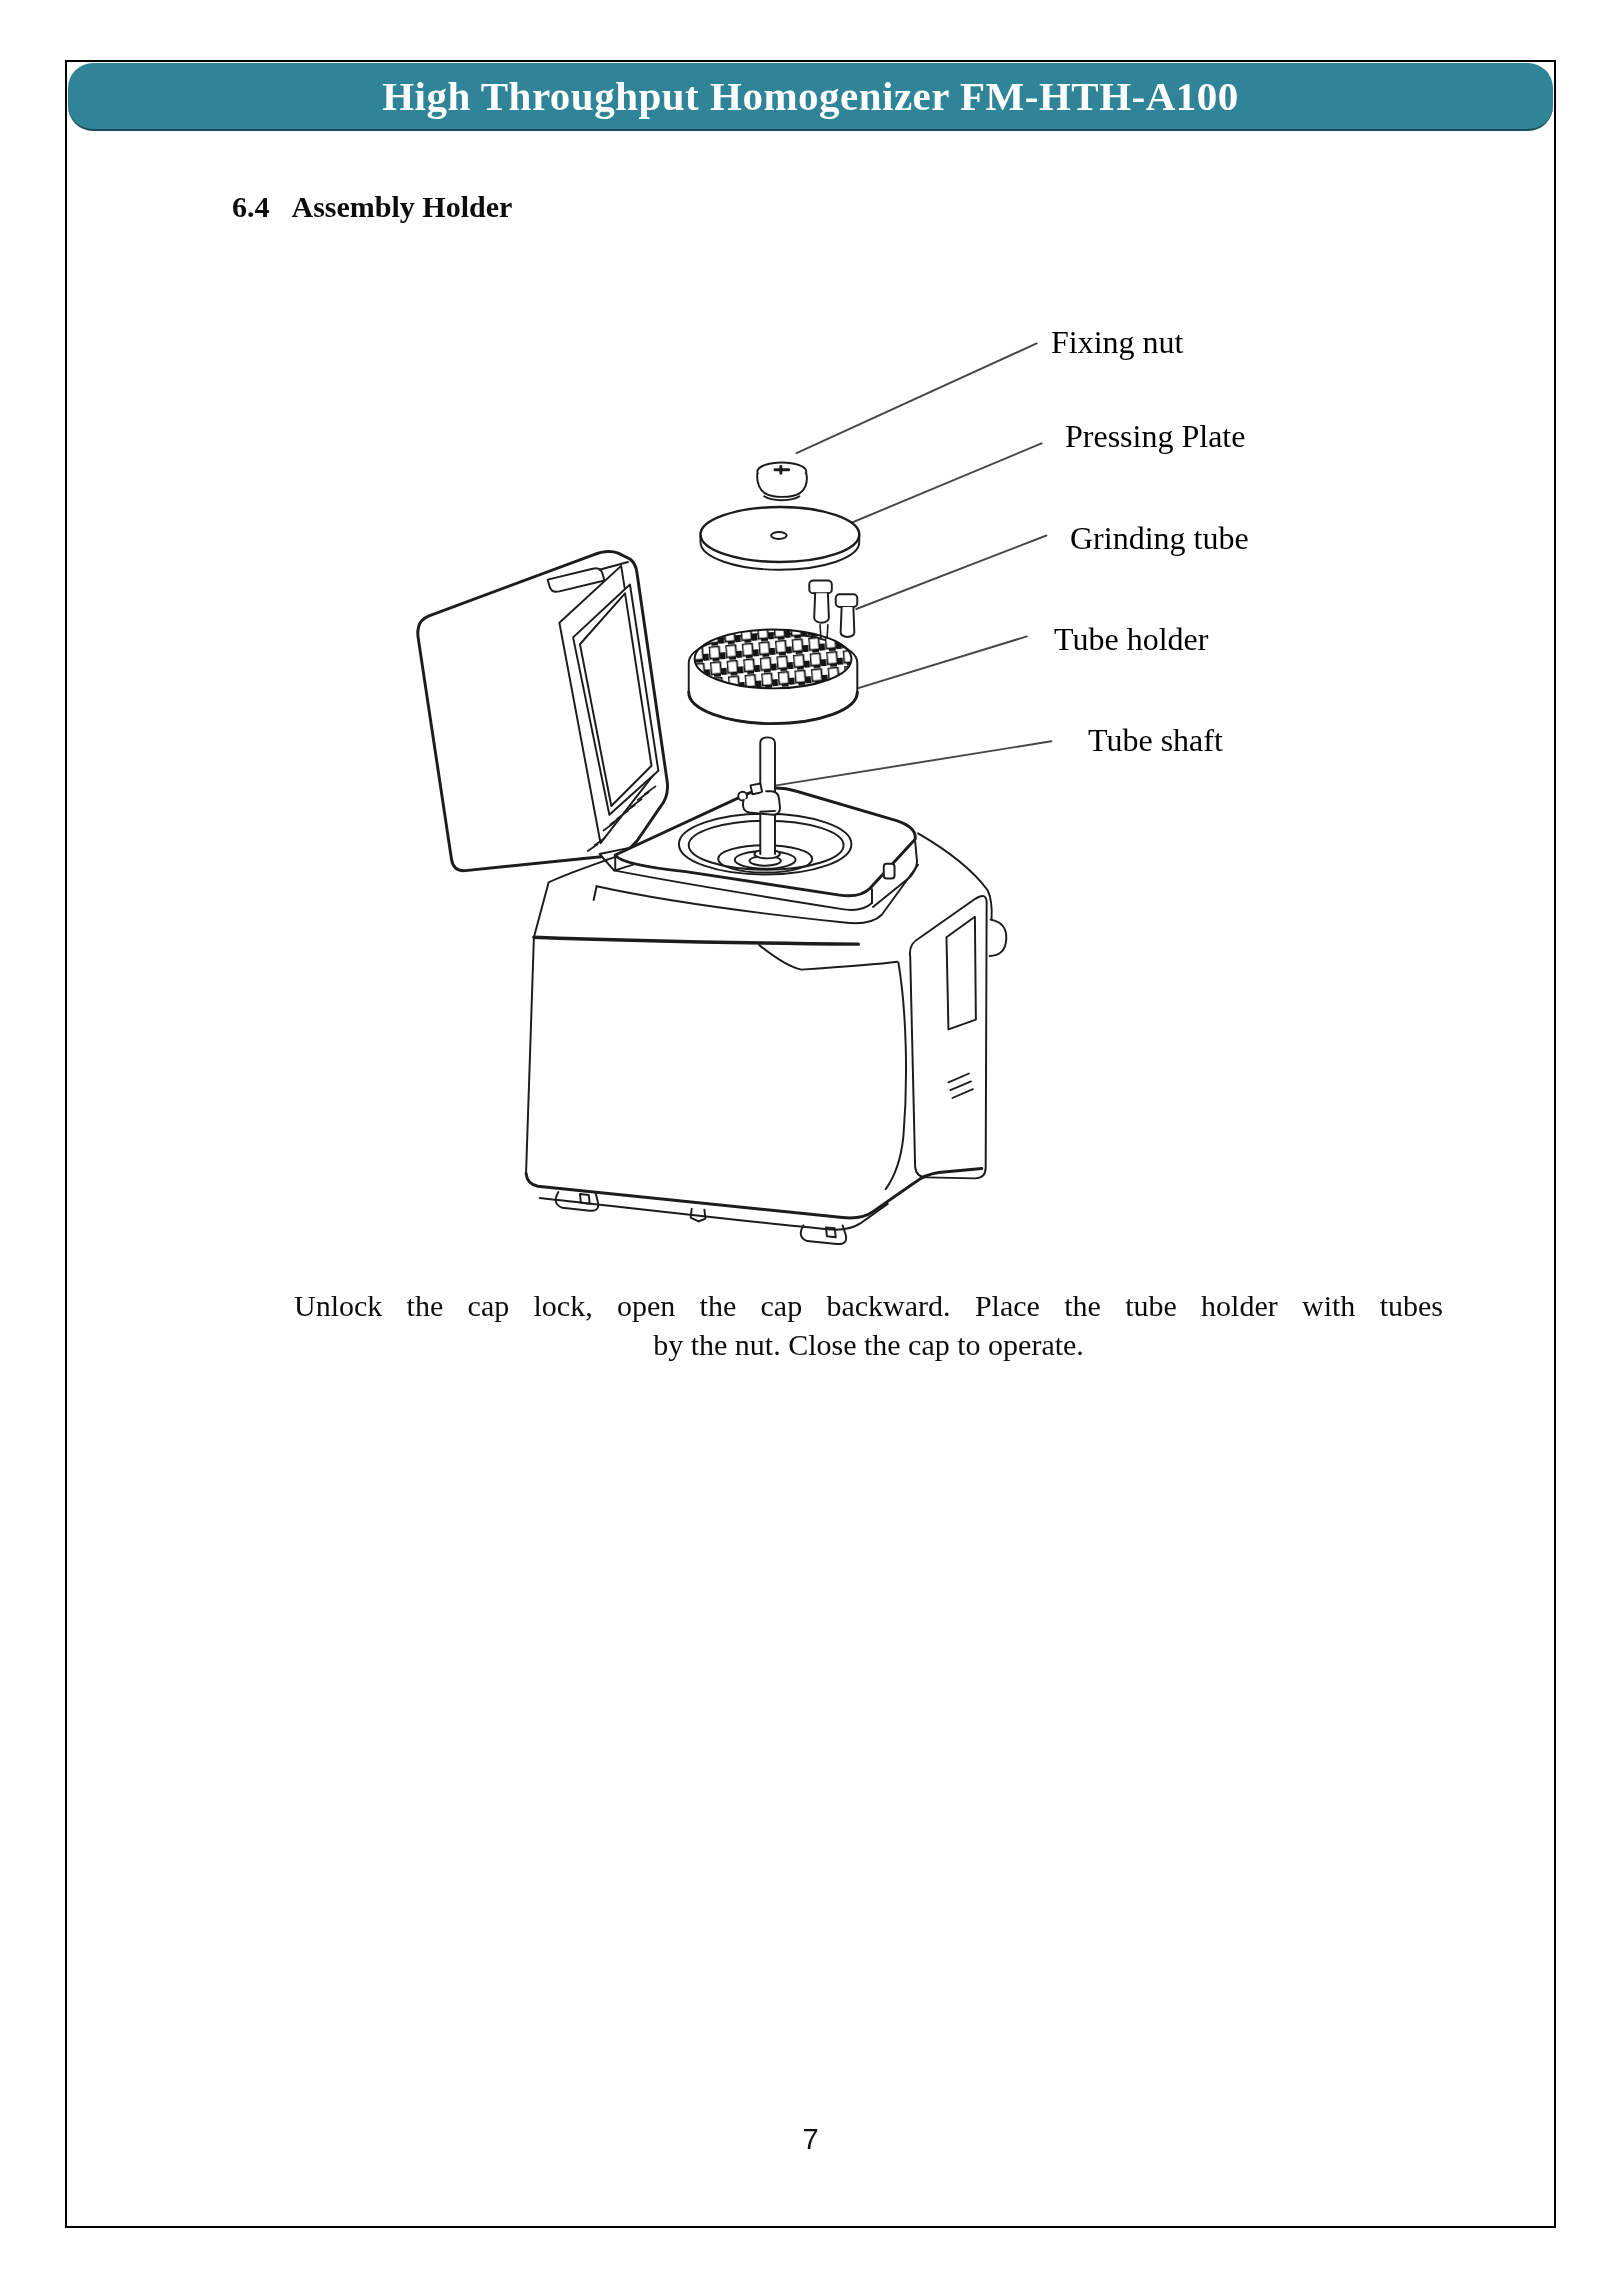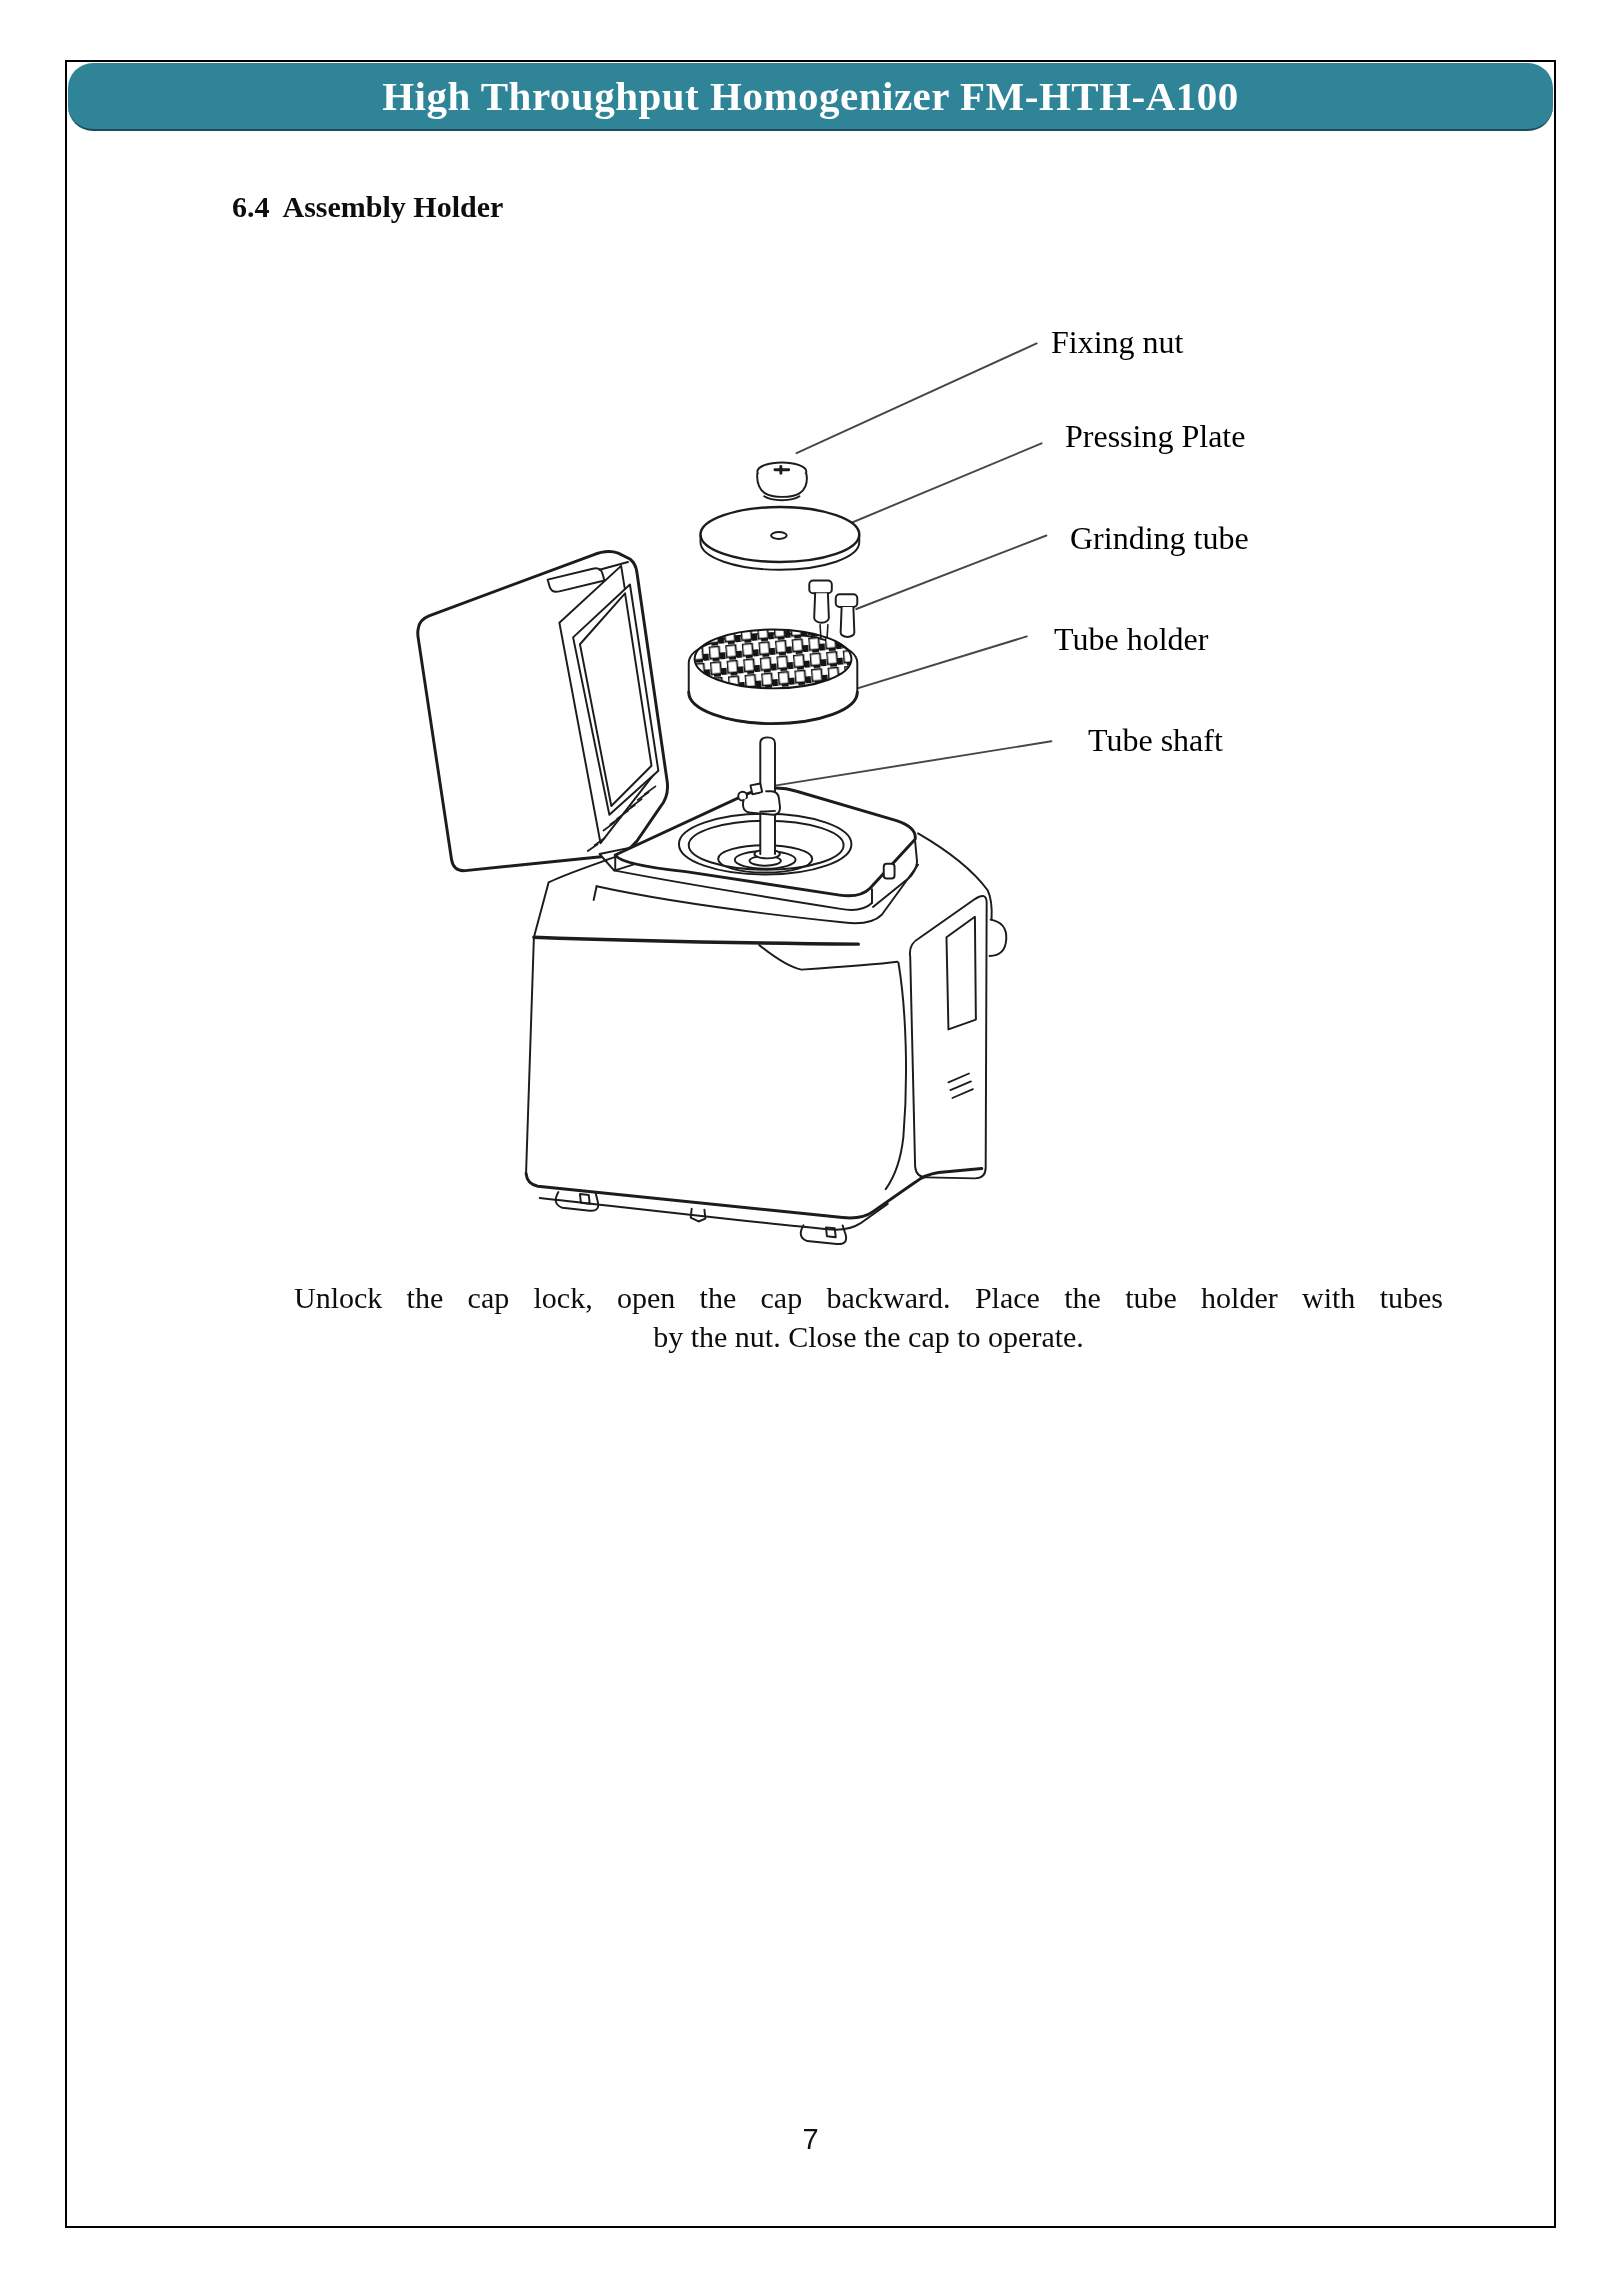--- a/index.html
+++ b/index.html
@@ -7,27 +7,27 @@
           font-family:"Liberation Serif",serif;color:#111;}
   .page-border{position:absolute;left:65px;top:60px;width:1491px;height:2168px;
                border:2.9px solid #000;box-sizing:border-box;}
   .header-bar{position:absolute;left:68px;top:63px;width:1485px;height:68px;
               background:#2f8498;border-bottom:2.9px solid #1a4e5a;box-sizing:border-box;
               display:flex;align-items:center;justify-content:center;border-radius:25px;}
   .doc-title{font-family:"Liberation Serif",serif;font-weight:bold;font-size:41px;
              color:#ffffff;letter-spacing:0.5px;white-space:nowrap;}
   .section-heading{position:absolute;left:232px;top:190px;font-weight:bold;font-size:30px;
                    color:#0d0d0d;white-space:nowrap;}
-  .section-heading .num{margin-right:13px;}
+  .section-heading .num{margin-right:22px;}
   .figure-svg{position:absolute;left:382px;top:314px;width:686px;height:980px;}
   .fig-label{position:absolute;font-family:Liberation Serif, serif;font-size:32px;
              line-height:37px;color:#000000;white-space:nowrap;}
   .body-text{position:absolute;left:294px;top:1278px;width:1149px;font-size:30px;
              line-height:39px;color:#0d0d0d;}
-  .jline{text-align:justify;text-align-last:justify;}
+  .jline{text-align:justify;text-align-last:justify;margin-top:8px;}
   .jline-last{text-align:center;}
   .page-number{position:absolute;left:68px;top:2123px;width:1485px;text-align:center;
                font-family:"Liberation Sans",sans-serif;font-size:29px;color:#111;}
 </style>
 </head>
 <body>
 
 <div class="canvas">
 
   <div class="page-border"></div>

